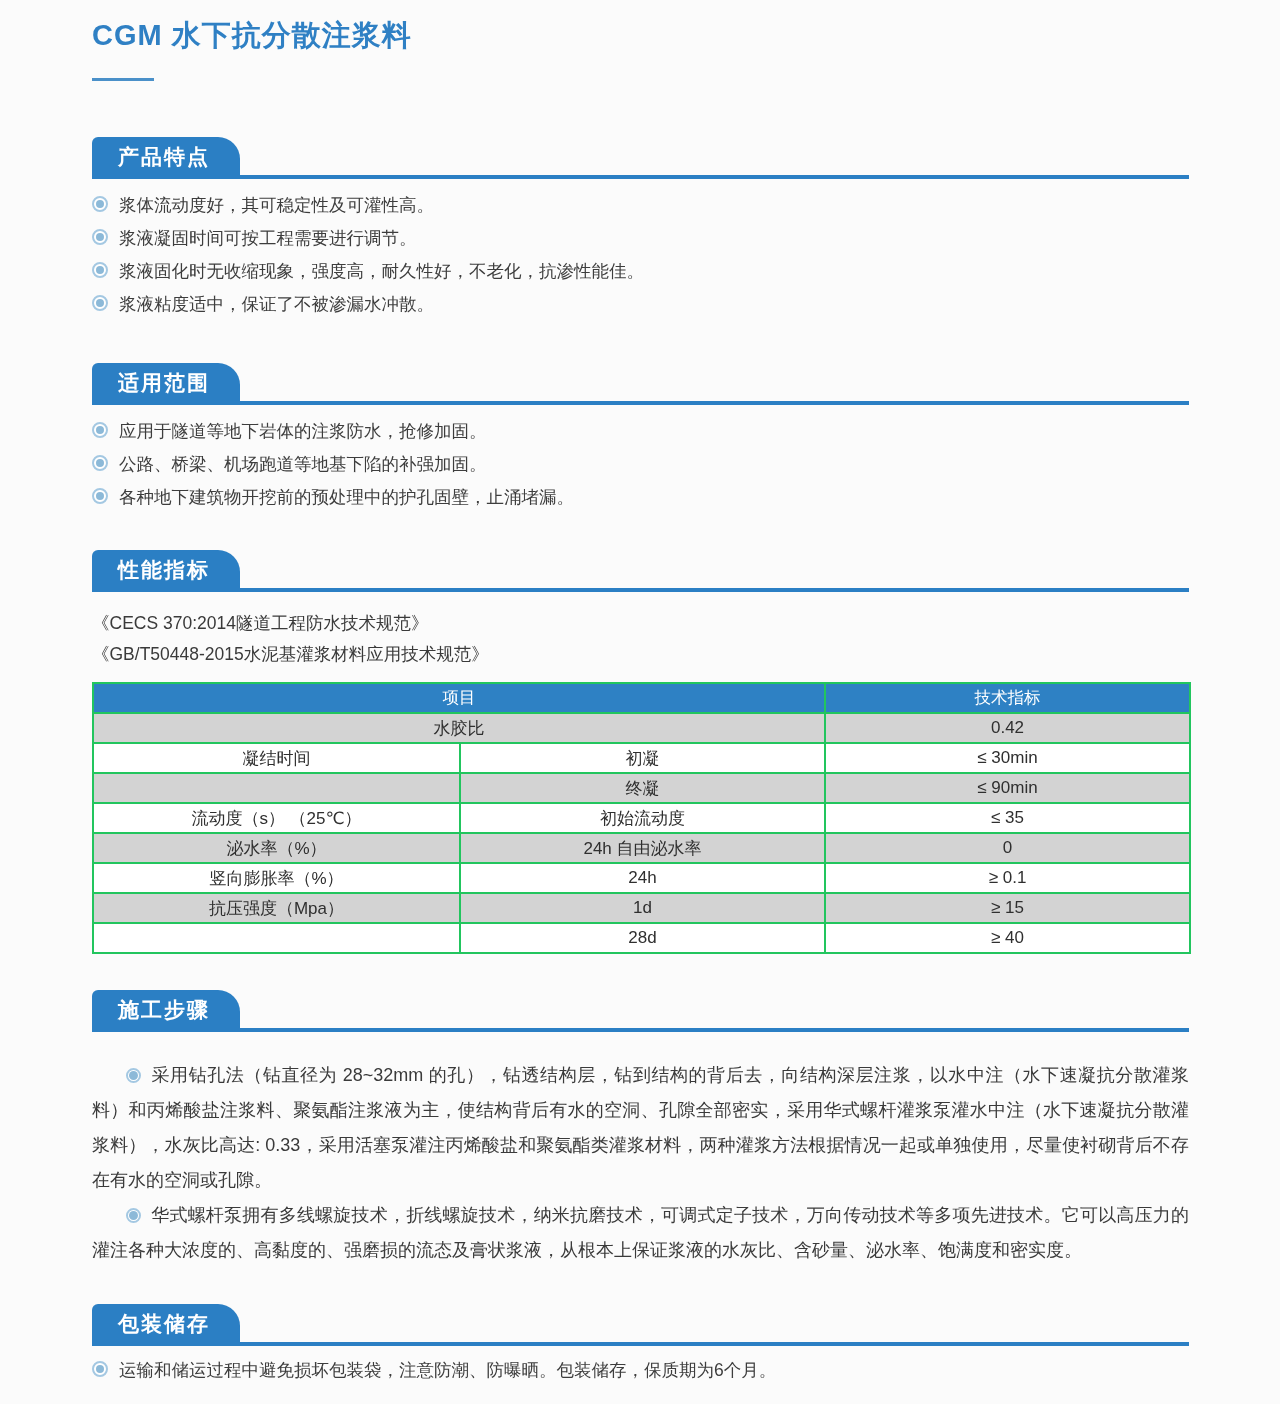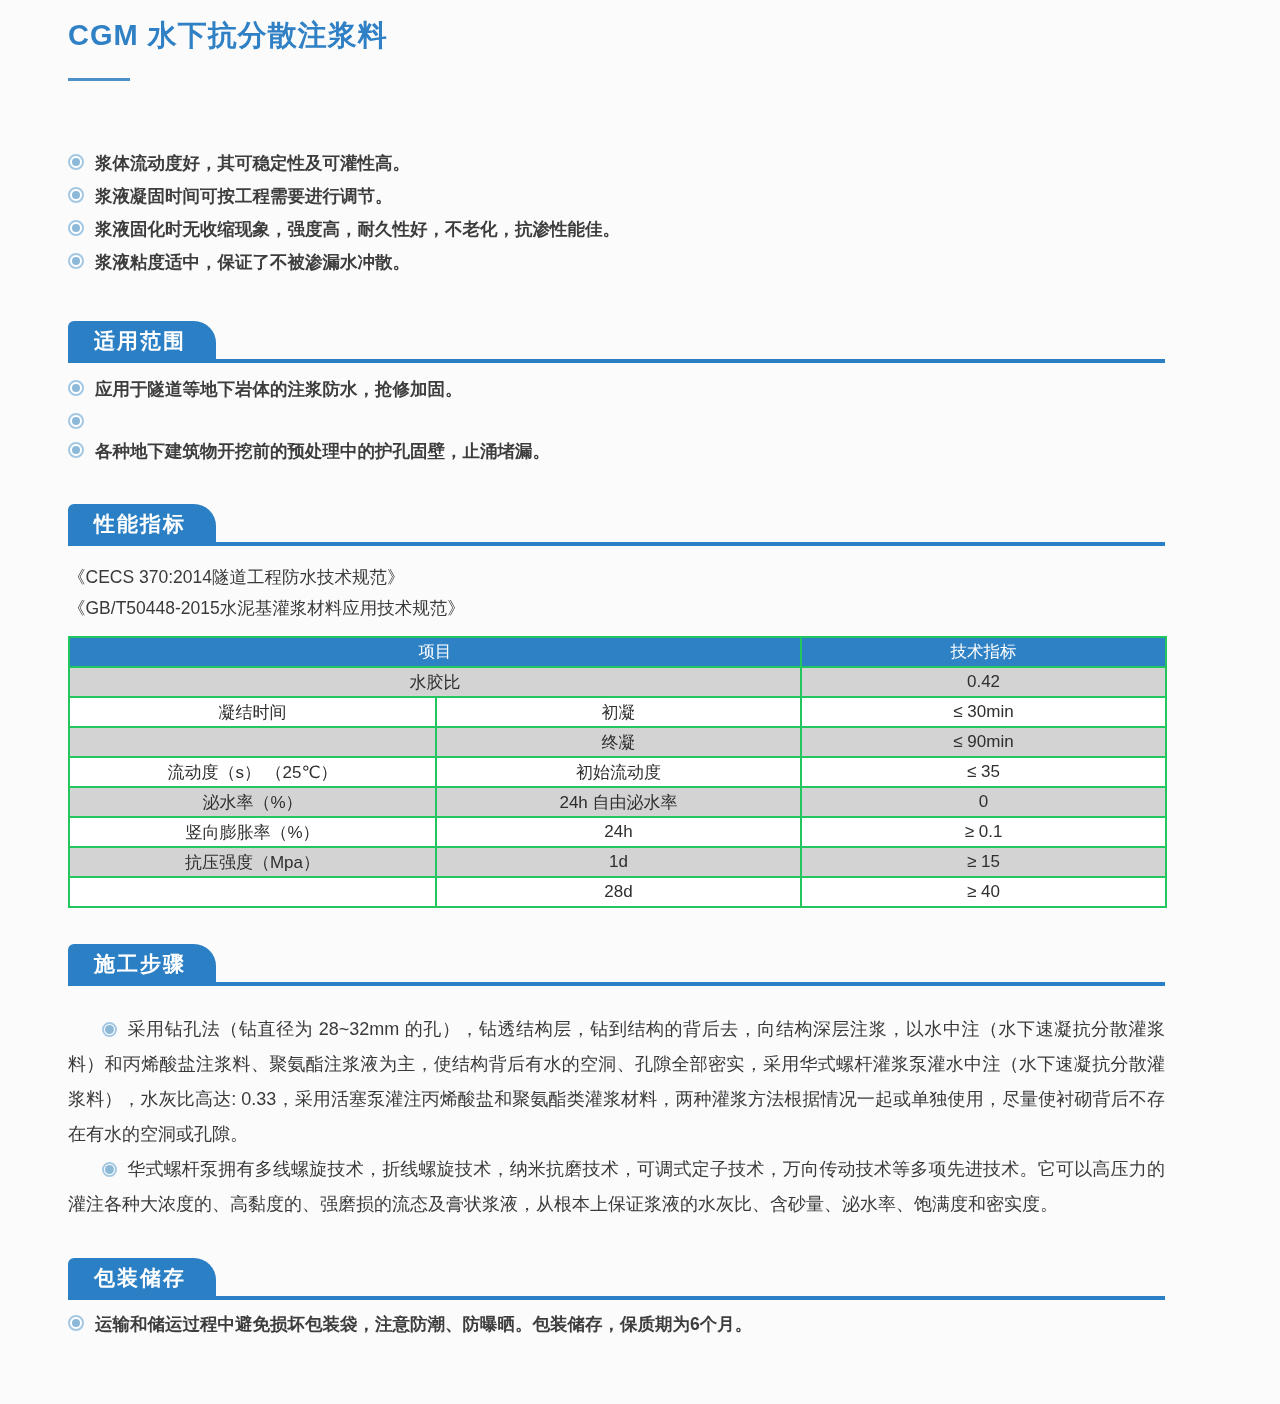--- a/index.html
+++ b/index.html
@@ -1,36 +1,36 @@
 <!DOCTYPE html>
 <html><head>
 <meta charset="utf-8">
 <style>
   * { margin:0; padding:0; box-sizing:border-box; }
   html,body { width:1280px; height:1404px; background:#fbfbfb; overflow:hidden;
     font-family:"Liberation Sans","DejaVu Sans",sans-serif; color:#3d3d3d; }
-  .page { width:1280px; height:992px; padding:16px 0 0 68px; position:relative; }
+  .page { width:1280px; height:992px; padding:16px 0 0 92px; position:relative; }
   .content { width:1097px; }
 
   
   .doc-title { font-size:29px; font-weight:bold; color:#2f80c4; letter-spacing:1px; }
   .title-underline { width:62px; height:3px; background:#4a90c9; margin-top:22px; }
 
   
   .section-header { border-bottom:4px solid #2b7fc4; margin-top:0; }
   .section-tab {
     display:inline-block; background:#2b7fc4; color:#ffffff; font-weight:bold;
     font-size:21px; letter-spacing:2px; padding:6px 30px 5px 26px;
     border-radius:6px 22px 0 0; margin-bottom:-1px;
   }
 
   
   .bullet-list { list-style:none; margin-top:16px; }
   .bullet-list li { display:flex; align-items:flex-start; margin-bottom:12px;
-    font-size:17.5px; line-height:21px;font-weight:bold; }
+    font-size:17.5px; line-height:21px; }
   .ring {
     flex:0 0 auto; width:16px; height:16px; border-radius:50%;
     border:2px solid #a4c8e2; position:relative; margin-right:11px; margin-top:1px;
     background:#ffffff;
   }
   .ring::after { content:''; position:absolute; left:2px; top:2px; right:2px; bottom:2px;
     border-radius:50%; background:#8cb9d8; }
 
   
   .gap-lg { height:56px; } .gap-md { height:36px; } .gap-sm { height:30px; }
@@ -65,20 +65,23 @@
 <body>
 
 <div class="page">
 <div class="content">
 
   <div class="doc-title">CGM 水下抗分散注浆料</div>
   <div class="title-underline"></div>
 
   <div class="gap-lg"></div>
 
+  <div class="section-header">
+    <span class="section-tab">产品特点</span>
+  </div>
   <ul class="bullet-list">
     <li>
           <span class="ring"></span>
           <span>浆体流动度好，其可稳定性及可灌性高。</span>
         </li>
     <li>
           <span class="ring"></span>
           <span>浆液凝固时间可按工程需要进行调节。</span>
         </li>
     <li>
@@ -96,20 +99,21 @@
   <div class="section-header">
     <span class="section-tab">适用范围</span>
   </div>
   <ul class="bullet-list">
     <li>
           <span class="ring"></span>
           <span>应用于隧道等地下岩体的注浆防水，抢修加固。</span>
         </li>
     <li>
           <span class="ring"></span>
+          <span>公路、桥梁、机场跑道等地基下陷的补强加固。</span>
         </li>
     <li>
           <span class="ring"></span>
           <span>各种地下建筑物开挖前的预处理中的护孔固壁，止涌堵漏。</span>
         </li>
   </ul>
 
   <div class="gap-sm"></div>
 
   <div class="section-header">

